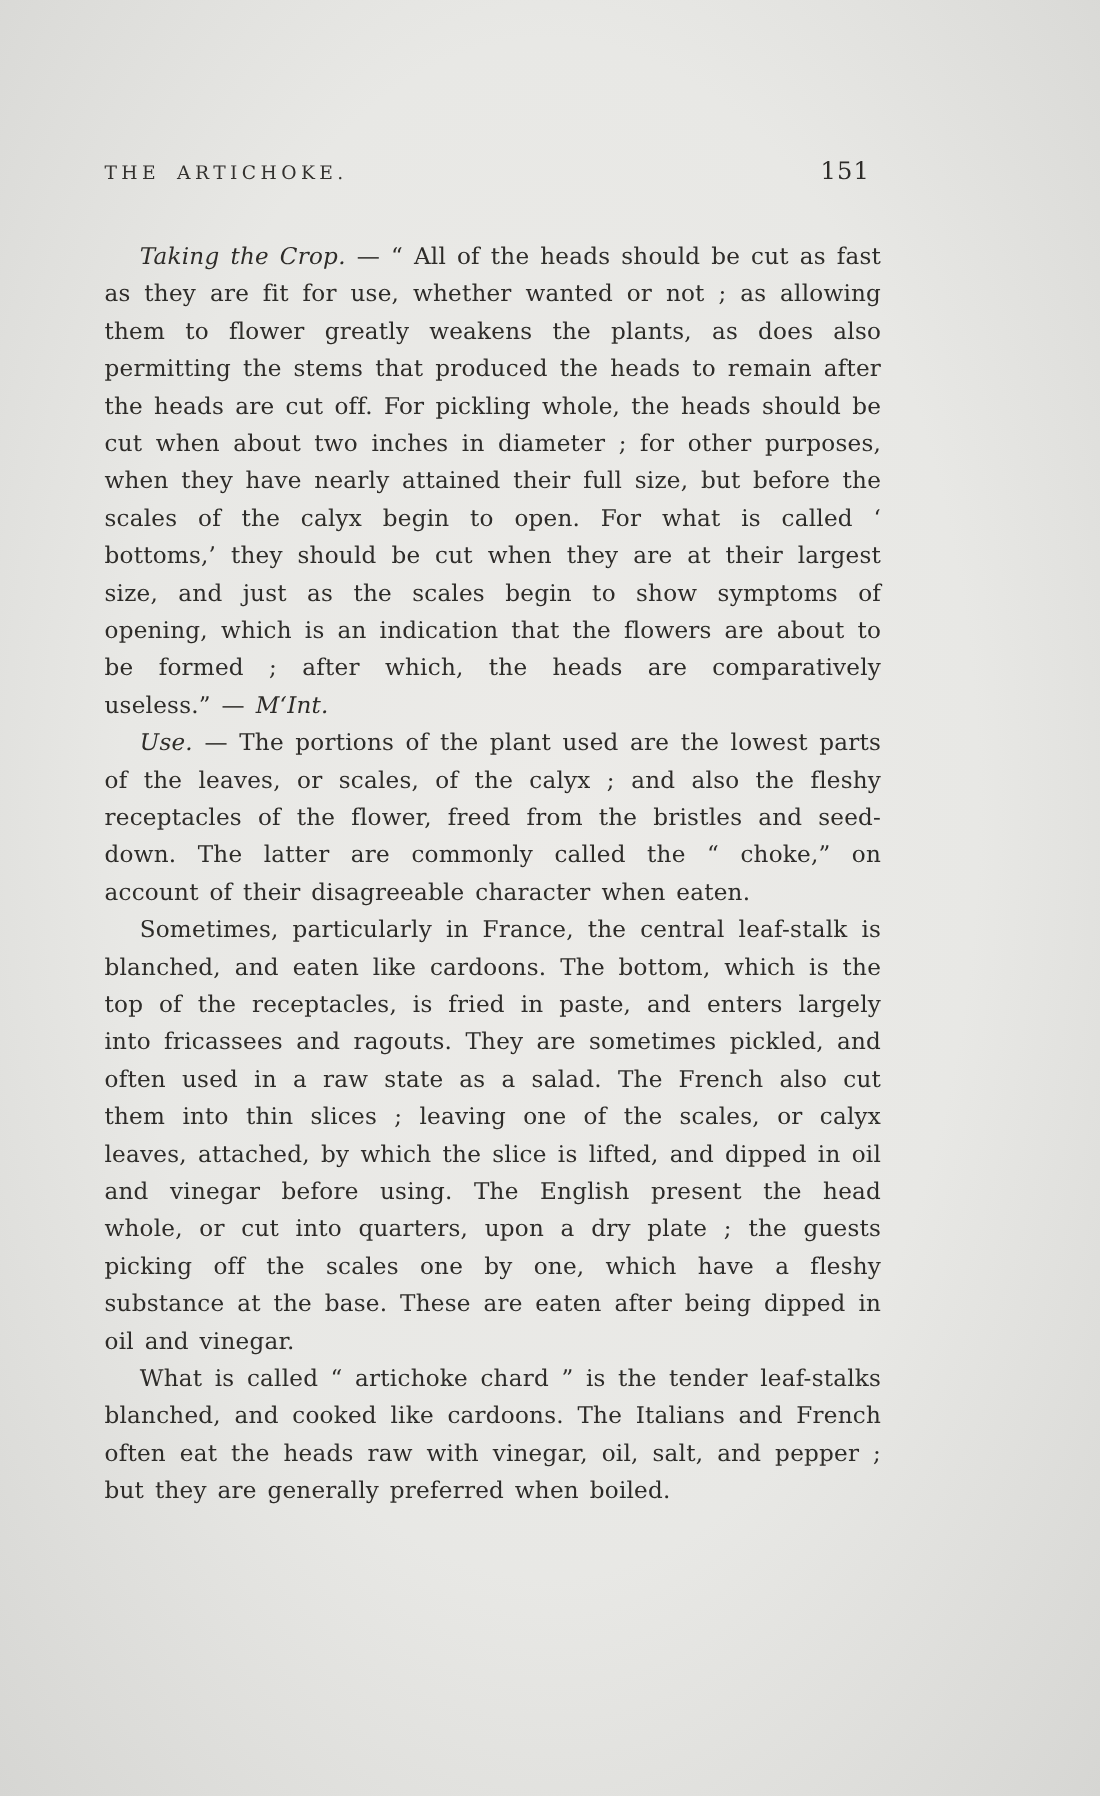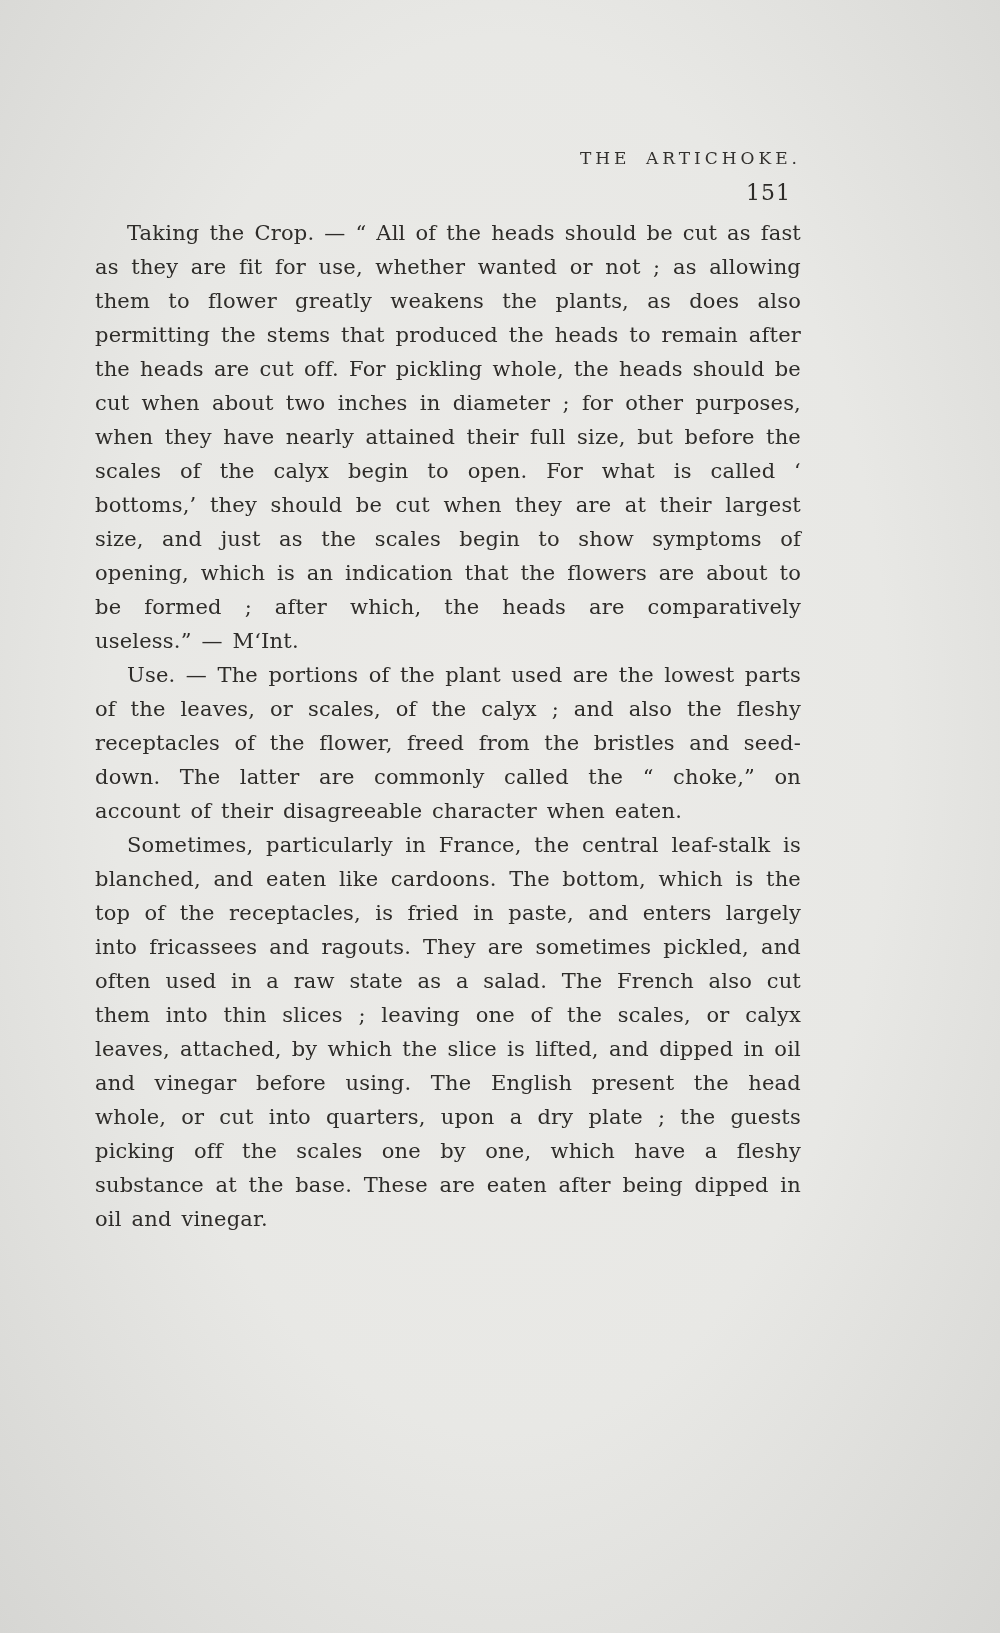--- a/index.html
+++ b/index.html
@@ -34,58 +34,59 @@
   .header {
     position: relative;
     height: 30px;
     margin-top: 148px;
     margin-bottom: 38px;
   }
   .running-title {
     position: absolute;
     left: 0;
     right: 0;
-    text-align: right;
+    text-align: left;
     font-size: 17px;
     letter-spacing: 4px;
     word-spacing: 6px;
     color: #33312e;
   }
   .page-number {
     position: absolute;
     right: 10px;
     top: -4px;
     font-size: 22px;
     letter-spacing: 1px;
-    margin-top: 36px;
   }
   .body-text {
     font-size: 21px;
     line-height: 34px;
     text-align: justify;
     word-spacing: 0.14em;
     letter-spacing: 0.2px;
   }
   .body-text p {
     margin: 0;
   }
   .body-text p.indent {
     text-indent: 32px;
   }
   .italic {
+    font-style: italic;
   }
 </style>
 </head>
 <body>
 
 <div class="page">
   <div class="content">
     <div class="header">
       <span class="running-title">THE  ARTICHOKE.</span>
       <span class="page-number">151</span>
     </div>
     <div class="body-text">
         <p class="indent"><span class="italic">Taking the Crop.</span><span> — “ All of the heads should be cut as fast as they are fit for use, whether wanted or not ; as allowing them to flower greatly weakens the plants, as does also permitting the stems that produced the heads to remain after the heads are cut off.  For pickling whole, the heads should be cut when about two inches in diameter ; for other purposes, when they have nearly attained their full size, but before the scales of the calyx begin to open.  For what is called ‘ bottoms,’ they should be cut when they are at their largest size, and just as the scales begin to show symptoms of opening, which is an indication that the flowers are about to be formed ; after which, the heads are comparatively useless.” — </span><span class="italic">M‘Int.</span></p>
         <p class="indent"><span class="italic">Use.</span><span> — The portions of the plant used are the lowest parts of the leaves, or scales, of the calyx ; and also the fleshy receptacles of the flower, freed from the bristles and seed-down.  The latter are commonly called the “ choke,” on account of their disagreeable character when eaten.</span></p>
         <p class="indent"><span>Sometimes, particularly in France, the central leaf-stalk is blanched, and eaten like cardoons.  The bottom, which is the top of the receptacles, is fried in paste, and enters largely into fricassees and ragouts.  They are sometimes pickled, and often used in a raw state as a salad.  The French also cut them into thin slices ; leaving one of the scales, or calyx leaves, attached, by which the slice is lifted, and dipped in oil and vinegar before using.  The English present the head whole, or cut into quarters, upon a dry plate ; the guests picking off the scales one by one, which have a fleshy substance at the base.  These are eaten after being dipped in oil and vinegar.</span></p>
+        <p class="indent"><span>What is called “ artichoke chard ” is the tender leaf-stalks blanched, and cooked like cardoons.  The Italians and French often eat the heads raw with vinegar, oil, salt, and pepper ; but they are generally preferred when boiled.</span></p>
       </div>
   </div>
 </div>
 
 </body></html>

